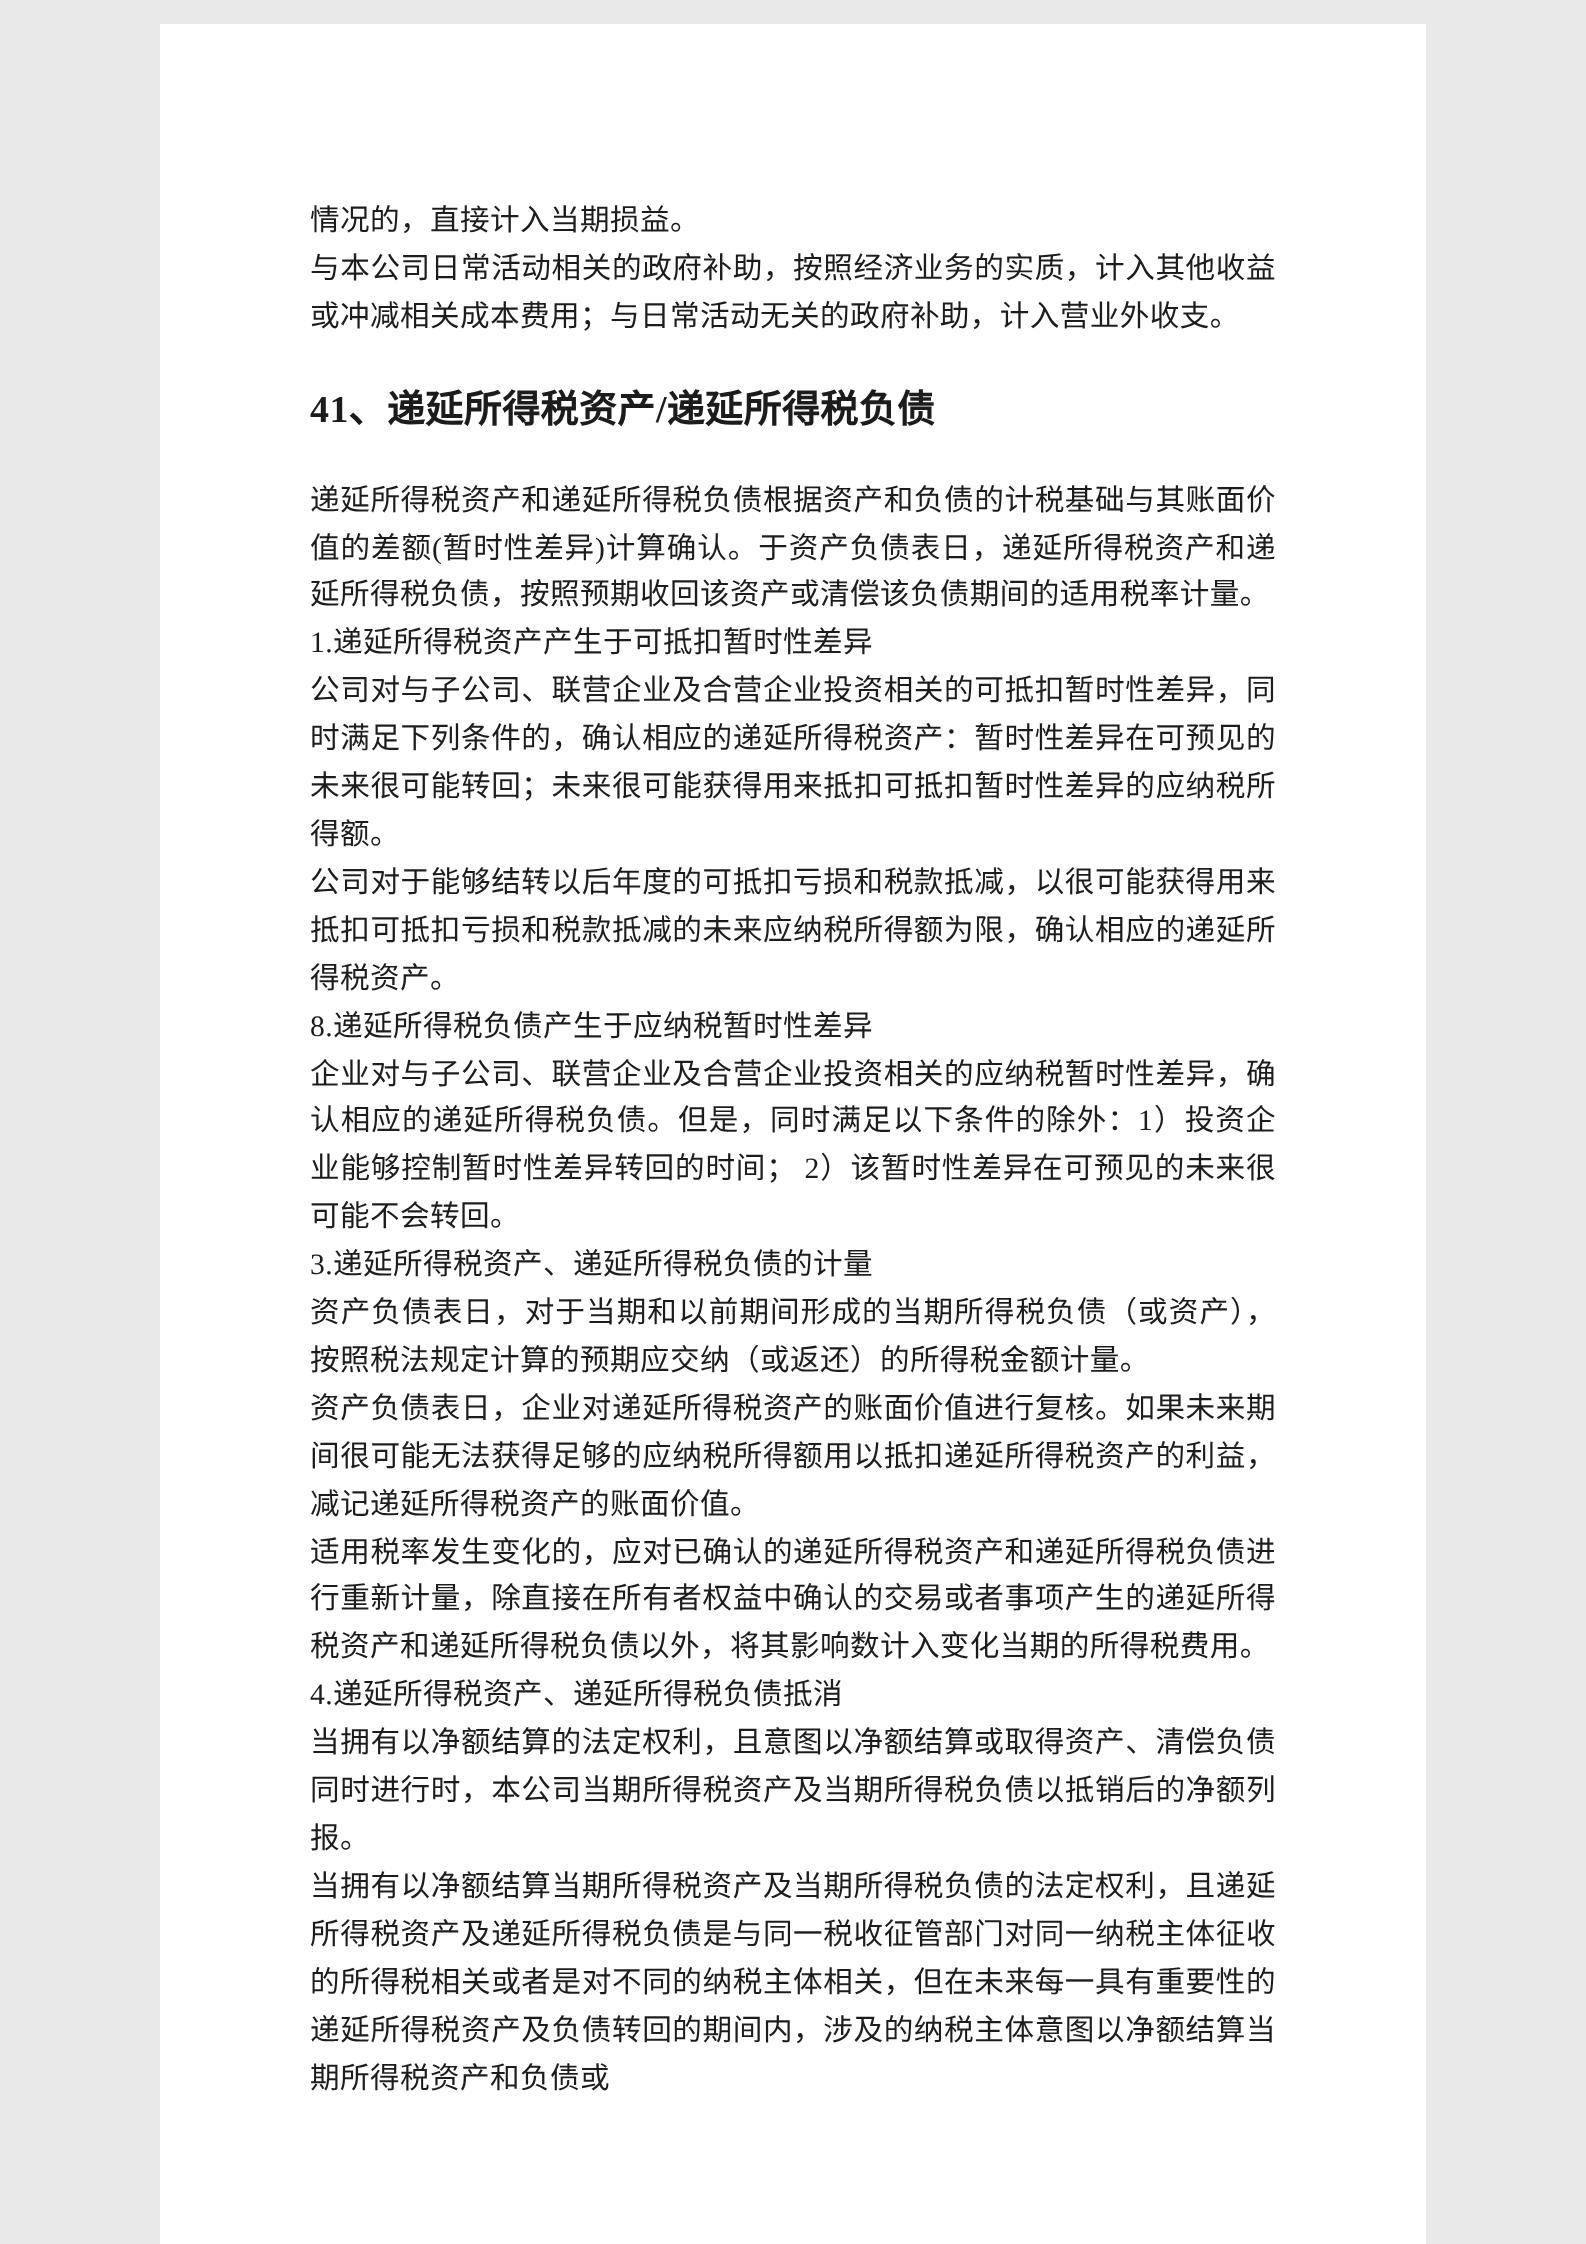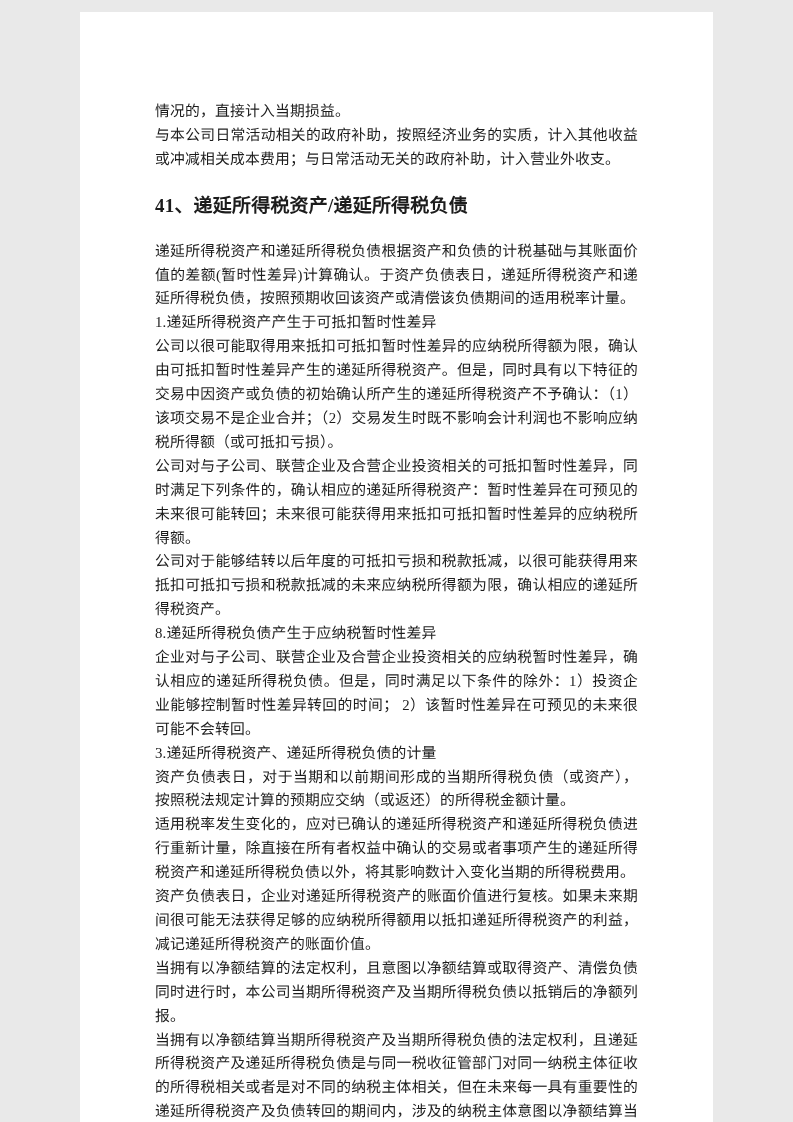--- a/index.html
+++ b/index.html
@@ -38,25 +38,25 @@
 </head>
 <body>
 
 <div class="page">
   <main>
     <p class="para">情况的，直接计入当期损益。</p>
     <p class="para">与本公司日常活动相关的政府补助，按照经济业务的实质，计入其他收益或冲减相关成本费用；与日常活动无关的政府补助，计入营业外收支。</p>
     <h2 class="heading">41、递延所得税资产/递延所得税负债</h2>
     <p class="para">递延所得税资产和递延所得税负债根据资产和负债的计税基础与其账面价值的差额(暂时性差异)计算确认。于资产负债表日，递延所得税资产和递延所得税负债，按照预期收回该资产或清偿该负债期间的适用税率计量。</p>
     <p class="para">1.递延所得税资产产生于可抵扣暂时性差异</p>
-    <p class="para">公司以很可能取得用来抵扣可抵扣暂时性差异的应纳税所得额为限，确认由可抵扣暂时性差异产生的递延所得税资产。但是，同时具有以下特征的交易中因资产或负债的初始确认所产生的递延所得税资产不予确认：（1）该项交易不是企业合并；（2）交易发生时既不影响会计利润也不影响应纳税所得额（或可抵扣亏损）。</p>
     <p class="para">公司对与子公司、联营企业及合营企业投资相关的可抵扣暂时性差异，同时满足下列条件的，确认相应的递延所得税资产：暂时性差异在可预见的未来很可能转回；未来很可能获得用来抵扣可抵扣暂时性差异的应纳税所得额。</p>
     <p class="para">公司对于能够结转以后年度的可抵扣亏损和税款抵减，以很可能获得用来抵扣可抵扣亏损和税款抵减的未来应纳税所得额为限，确认相应的递延所得税资产。</p>
     <p class="para">8.递延所得税负债产生于应纳税暂时性差异</p>
     <p class="para">企业对与子公司、联营企业及合营企业投资相关的应纳税暂时性差异，确认相应的递延所得税负债。但是，同时满足以下条件的除外：1）投资企业能够控制暂时性差异转回的时间； 2）该暂时性差异在可预见的未来很可能不会转回。</p>
     <p class="para">3.递延所得税资产、递延所得税负债的计量</p>
     <p class="para">资产负债表日，对于当期和以前期间形成的当期所得税负债（或资产），按照税法规定计算的预期应交纳（或返还）的所得税金额计量。</p>
+    <p class="para">资产负债表日，企业对递延所得税资产的账面价值进行复核。如果未来期间很可能无法获得足够的应纳税所得额用以抵扣递延所得税资产的利益，减记递延所得税资产的账面价值。</p>
     <p class="para">适用税率发生变化的，应对已确认的递延所得税资产和递延所得税负债进行重新计量，除直接在所有者权益中确认的交易或者事项产生的递延所得税资产和递延所得税负债以外，将其影响数计入变化当期的所得税费用。</p>
-    <p class="para">资产负债表日，企业对递延所得税资产的账面价值进行复核。如果未来期间很可能无法获得足够的应纳税所得额用以抵扣递延所得税资产的利益，减记递延所得税资产的账面价值。</p>
+    <p class="para">4.递延所得税资产、递延所得税负债抵消</p>
     <p class="para">当拥有以净额结算的法定权利，且意图以净额结算或取得资产、清偿负债同时进行时，本公司当期所得税资产及当期所得税负债以抵销后的净额列报。</p>
     <p class="para">当拥有以净额结算当期所得税资产及当期所得税负债的法定权利，且递延所得税资产及递延所得税负债是与同一税收征管部门对同一纳税主体征收的所得税相关或者是对不同的纳税主体相关，但在未来每一具有重要性的递延所得税资产及负债转回的期间内，涉及的纳税主体意图以净额结算当期所得税资产和负债或</p>
   </main>
 </div>
 
 </body></html>

